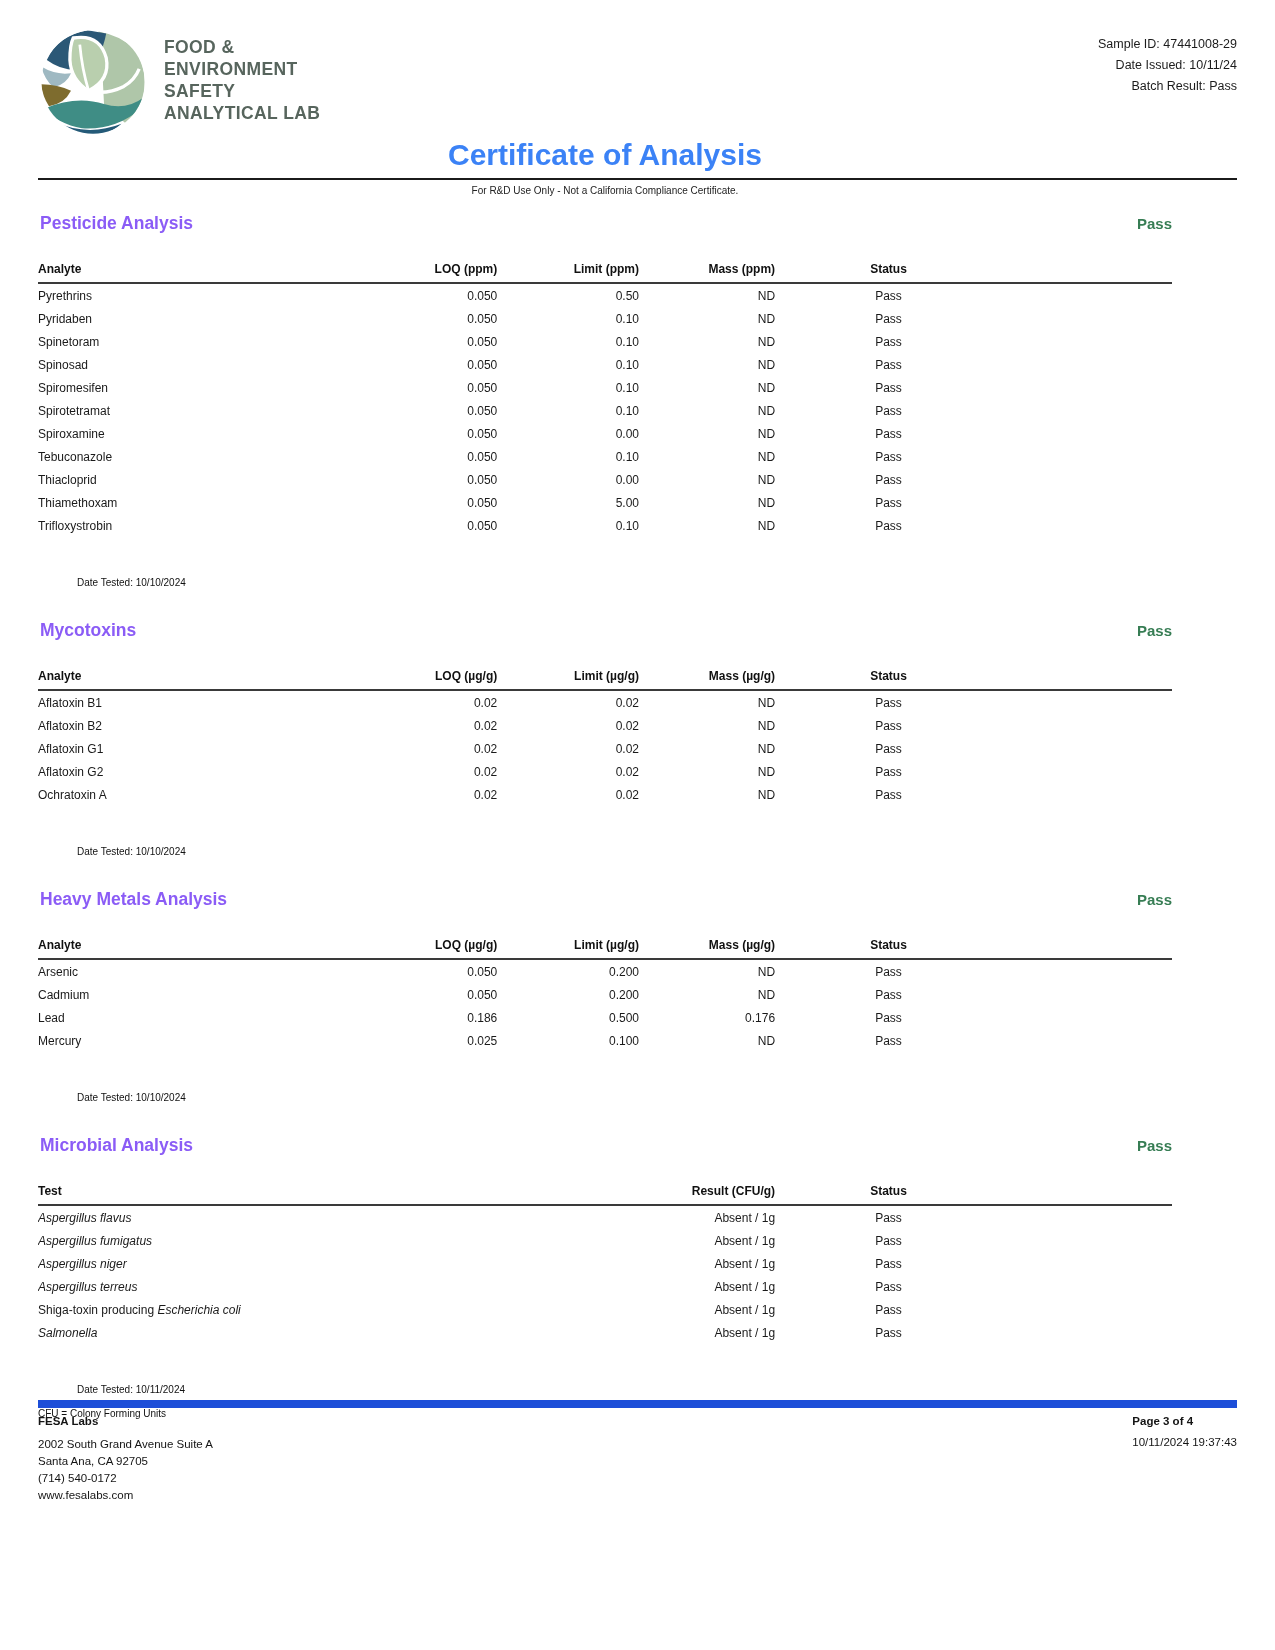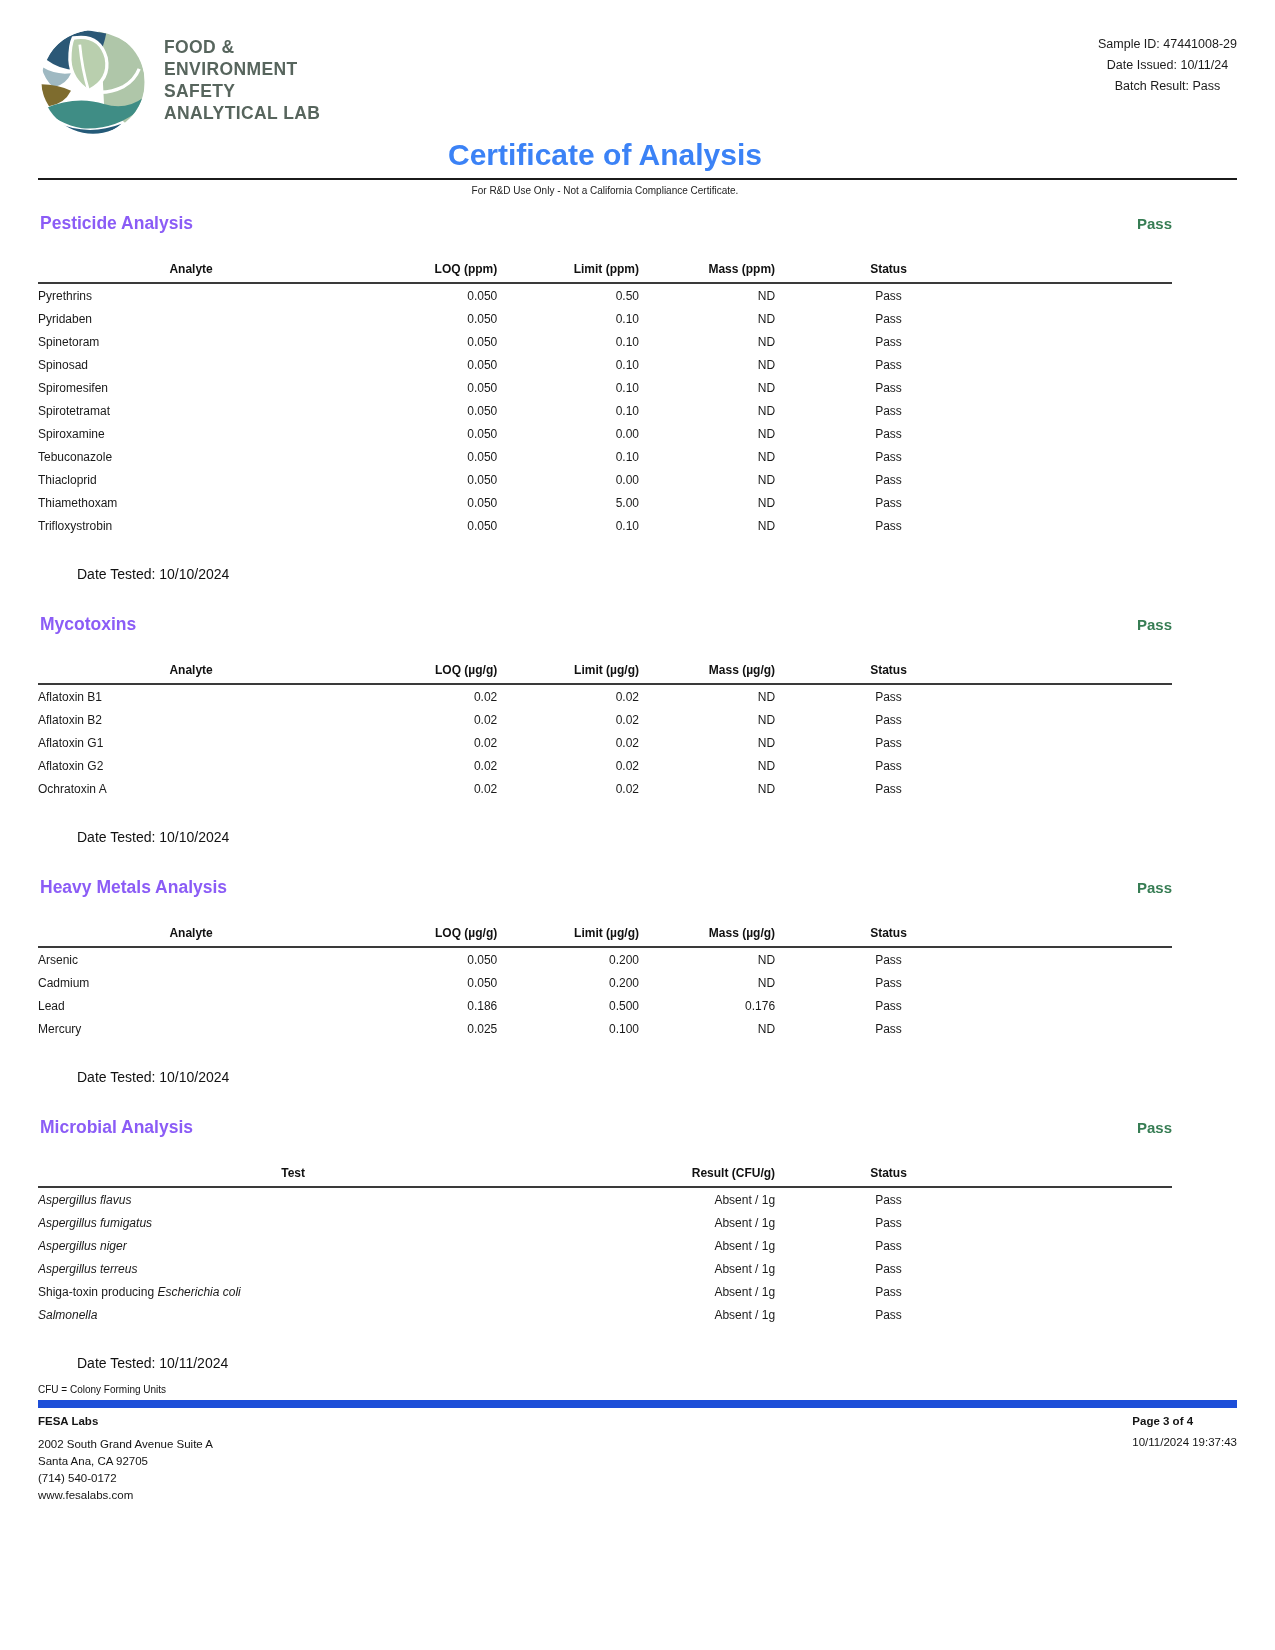--- a/index.html
+++ b/index.html
@@ -12,41 +12,41 @@
   }
 
   
   header { position: relative; height: 178px; }
   .logo-wrap { position: absolute; left: 0; top: 26px; display: flex; align-items: flex-start; gap: 16px; }
   .logo-mark { width: 110px; height: 112px; }
   .logo-text { margin-top: 10px; font-size: 17.5px; line-height: 22px; letter-spacing: .4px;
                color: #57655d; font-weight: 600; }
   .page-title { position: absolute; left: 0; right: 65px; bottom: 6px; margin: 0;
                 text-align: center; font-size: 30px; font-weight: 700; color: #3b82f6; }
-  .sample-info { position: absolute; right: 0; top: 34px; text-align: center;
+  .sample-info { position: absolute; right: 0; top: 34px; text-align: right;
                  font-size: 12.5px; line-height: 21px; color: #1c1c1c; }
   .header-rule { border-top: 2px solid #1b1b1b; }
   .subtitle { width: 1134px; text-align: center; font-size: 10px; margin-top: 5px; color: #222; }
 
   
   .content { width: 1134px; }
   .content > section { margin-top: 30px; }
   .content > section:first-child { margin-top: 15px; }
   .sec-head { display: flex; justify-content: space-between; align-items: baseline; }
   .sec-head h2 { margin: 2px; font-size: 17.5px; font-weight: 700; color: #8b5cf6; }
   .pass-badge { font-size: 15px; font-weight: 700; color: #377D54; }
 
   table { width: 100%; border-collapse: collapse; table-layout: fixed; margin-top: 24px; }
-  th { font-size: 12px; font-weight: 700; text-align: center; padding: 2px 0 6px;
+  th { font-size: 12px; font-weight: 700; text-align: left; padding: 2px 0 6px;
        border-bottom: 2px solid #3a3a3a; color: #111; }
   td { font-size: 12px; padding: 4.5px 0; color: #1a1a1a; overflow: hidden; white-space: nowrap; }
   .c-num  { text-align: right; }
   .c-status { text-align: center; }
 
-  .date-tested { margin-top: 29px; font-size: 14px; color: #111; padding-left: 39px; }
+  .date-tested { margin-top: 40px; font-size: 10px; color: #111; padding-left: 39px; }
   .footnote    { margin-top: 13px; font-size: 10px; color: #111; }
 
   
   footer { position: absolute; left: 38px; right: 38px; top: 1400px;
            border-top: 8px solid #1d4ed8; padding-top: 7px;
            display: flex; justify-content: space-between; font-size: 11.5px; color: #141414; }
   .lab-name { font-weight: 700; }
   .addr { margin-top: 9px; line-height: 17px; }
   .f-right { }
   .page-num { font-weight: 700; }

